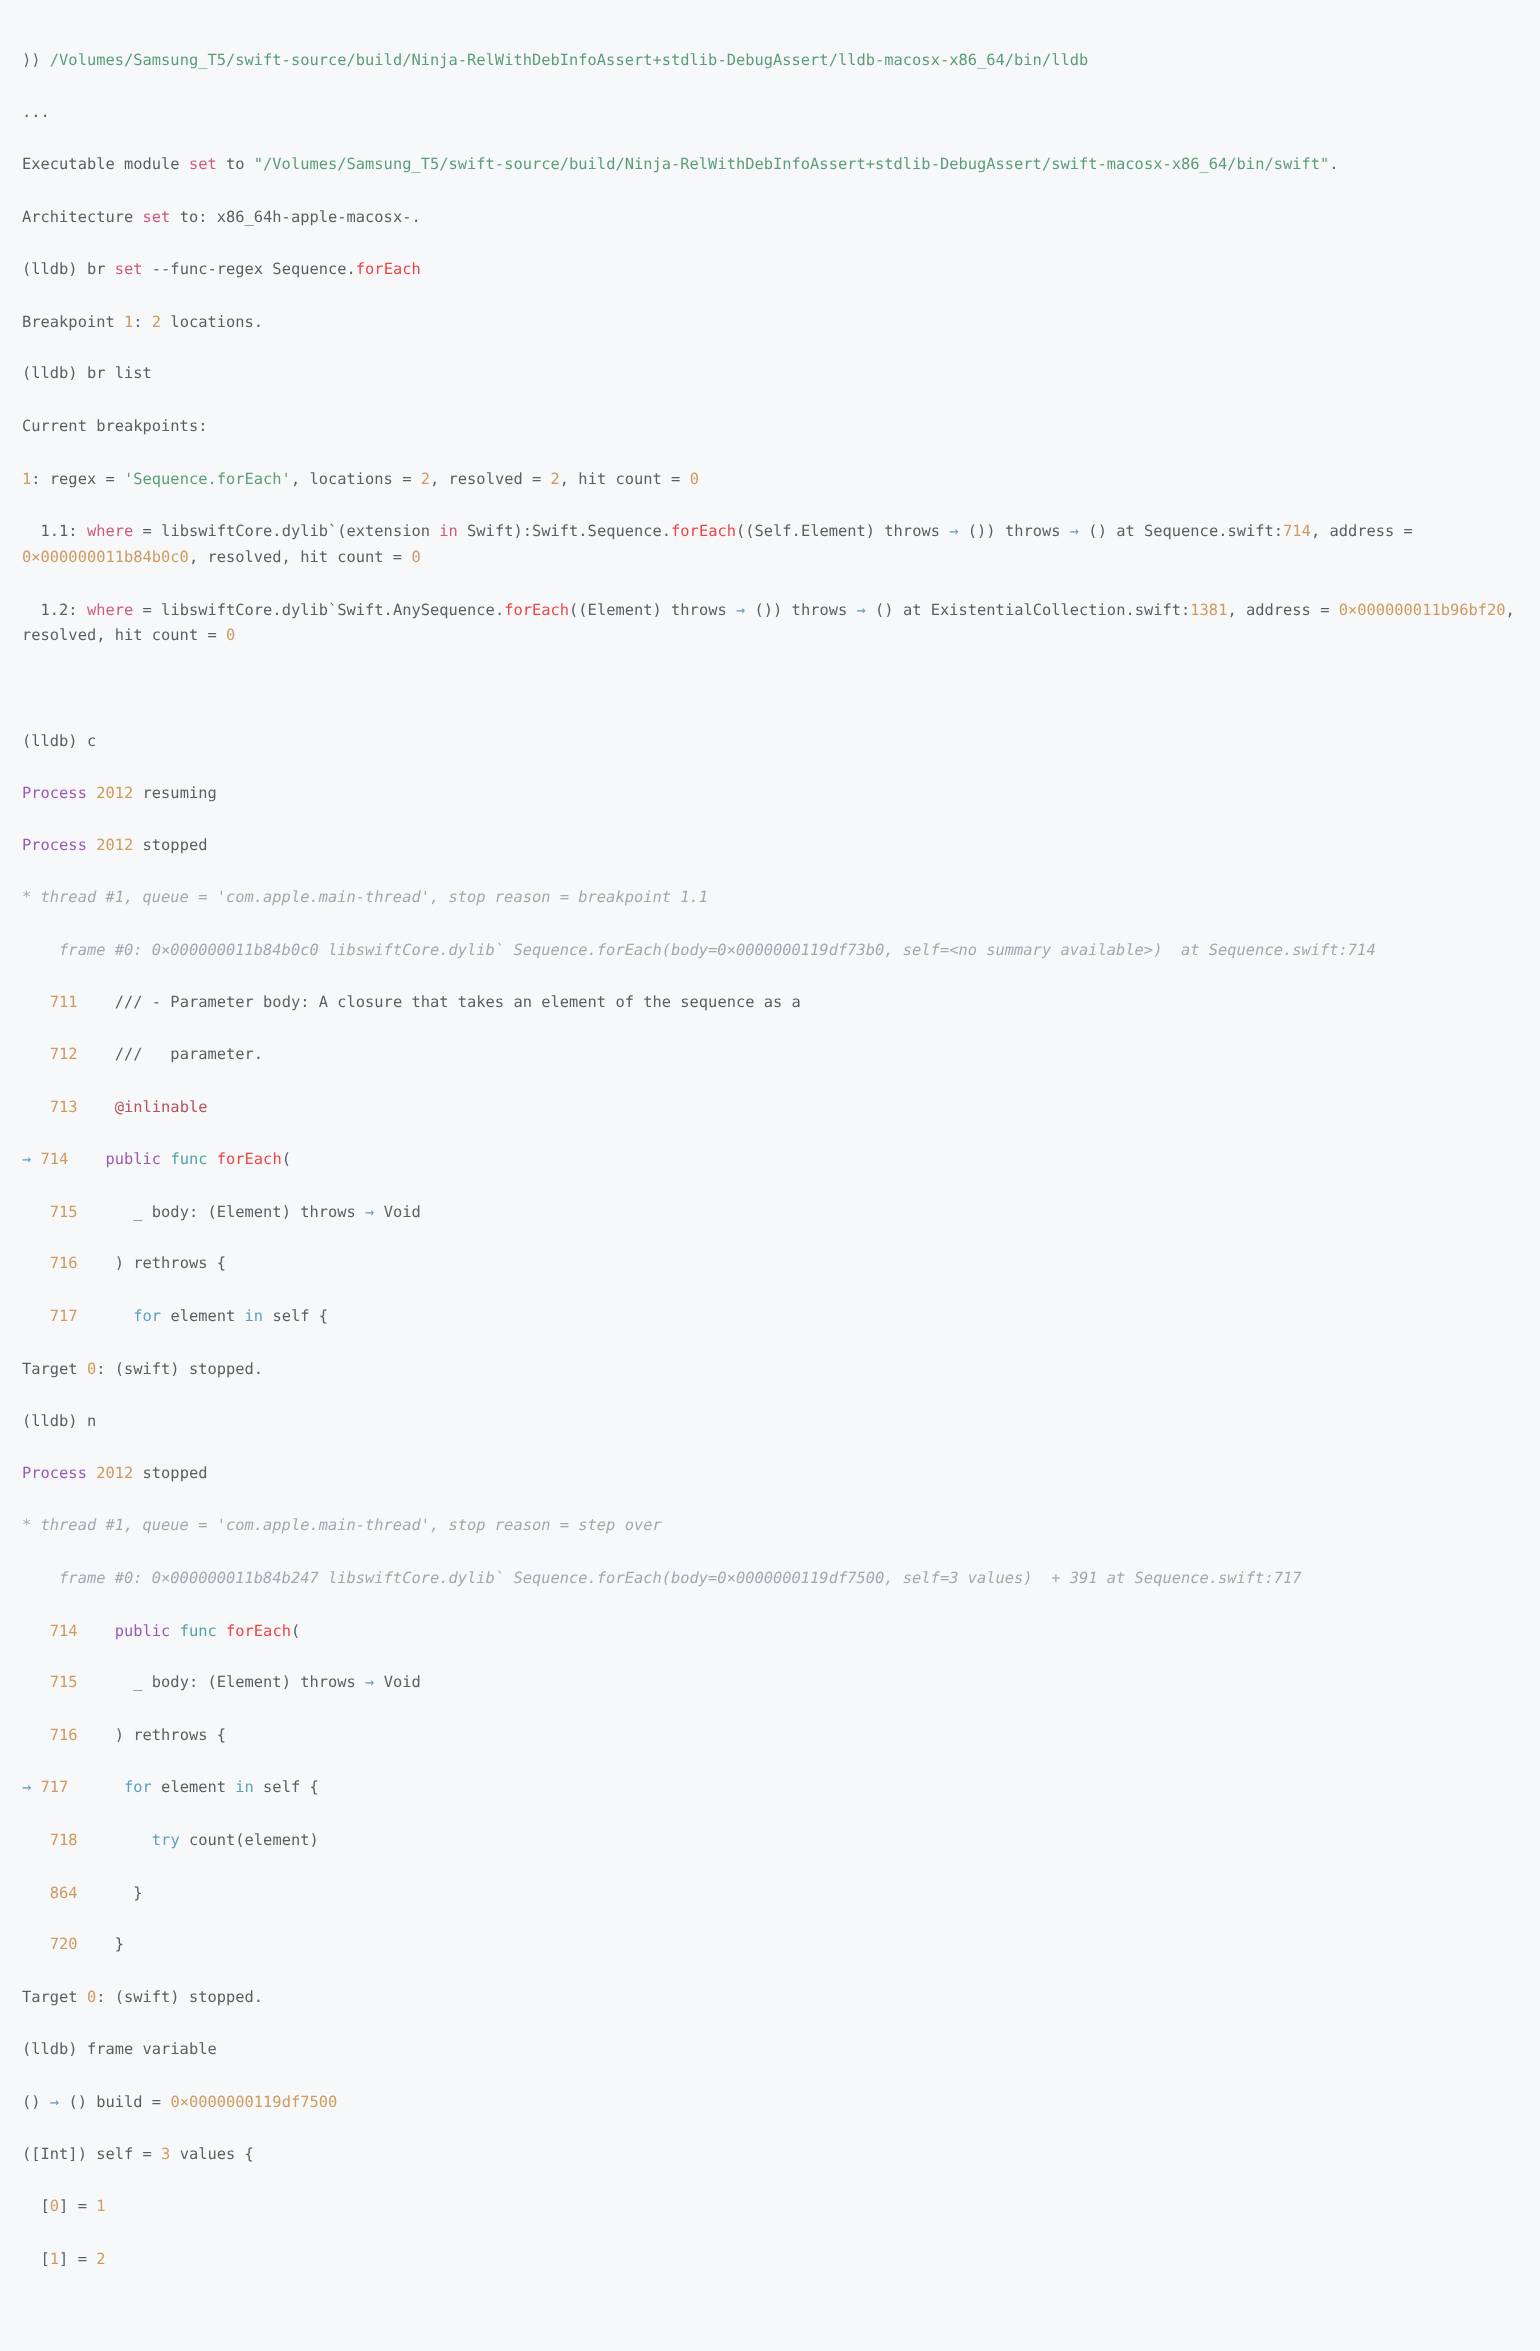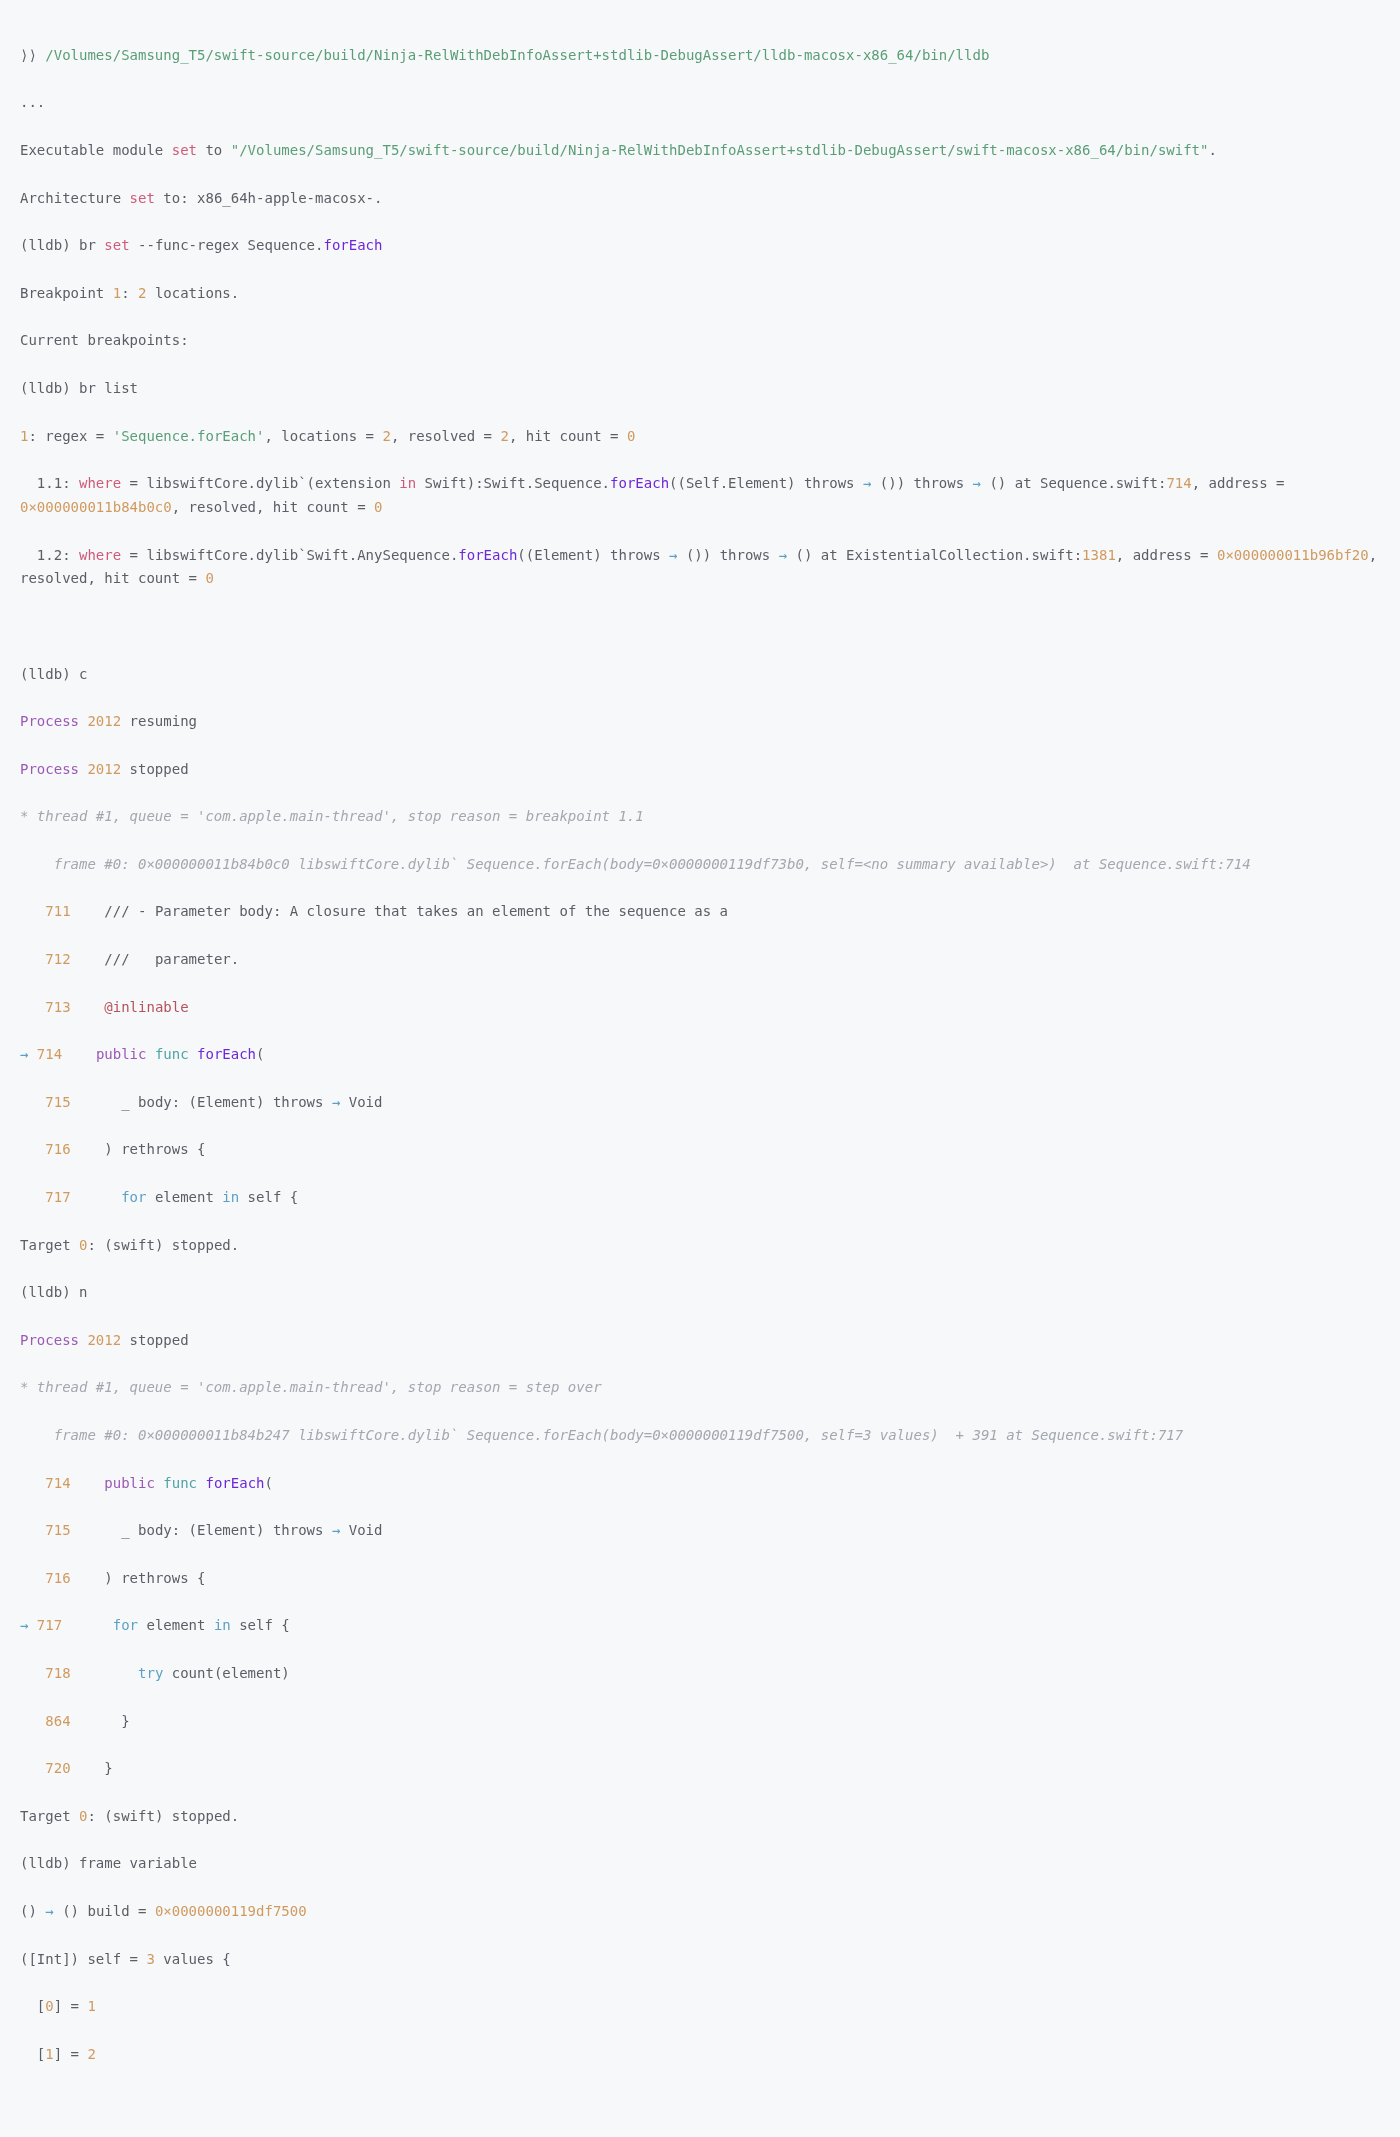--- a/index.html
+++ b/index.html
@@ -18,39 +18,39 @@
   }
   .terminal .line {
     white-space: pre-wrap;
     word-break: break-word;
   }
   .cmt   { color: #a3a7af; font-style: italic; } 
   .kw    { color: #cf5b78; }  
   .str   { color: #5a9e77; }  
   .num   { color: #d09a5e; }  
   .path  { color: #5a9e77; }  
-  .fn    { color: #6d28d9; }  
+  .fn    { color: #ef4444; }  
   .attr  { color: #b5525b; }  
   .purp  { color: #9b59b6; }  
   .teal  { color: #4ea3a5; }  
   .blue  { color: #5da0c5; }  
   .arrow { color: #5da0c5; }
 </style>
 </head>
 <body>
 
 <div class="terminal">
 <div class="line"><span>⟩⟩</span> <span class="path">/Volumes/Samsung_T5/swift-source/build/Ninja-RelWithDebInfoAssert+stdlib-DebugAssert/lldb-macosx-x86_64/bin/lldb</span></div>
 <div class="line"><span>...</span></div>
 <div class="line"><span>Executable module </span><span class="kw">set</span><span> to </span><span class="str">"/Volumes/Samsung_T5/swift-source/build/Ninja-RelWithDebInfoAssert+stdlib-DebugAssert/swift-macosx-x86_64/bin/swift"</span><span>.</span></div>
 <div class="line"><span>Architecture </span><span class="kw">set</span><span> to: x86_64h-apple-macosx-.</span></div>
 <div class="line"><span>(lldb) br </span><span class="kw">set</span><span> --func-regex Sequence.</span><span class="fn">forEach</span></div>
 <div class="line"><span>Breakpoint </span><span class="num">1</span><span>: </span><span class="num">2</span><span> locations.</span></div>
+<div class="line"><span>(lldb) br list</span></div>
 <div class="line"><span>Current breakpoints:</span></div>
-<div class="line"><span>(lldb) br list</span></div>
 <div class="line"><span class="num">1</span><span>: regex = </span><span class="str">'Sequence.forEach'</span><span>, locations = </span><span class="num">2</span><span>, resolved = </span><span class="num">2</span><span>, hit count = </span><span class="num">0</span></div>
 <div class="line"><span>  1.1: </span><span class="kw">where</span><span> = libswiftCore.dylib`(extension </span><span class="kw">in</span><span> Swift):Swift.Sequence.</span><span class="fn">forEach</span><span>((Self.Element) throws </span><span class="arrow">→</span><span> ()) throws </span><span class="arrow">→</span><span> () at Sequence.swift:</span><span class="num">714</span><span>, address = </span><span class="num">0×000000011b84b0c0</span><span>, resolved, hit count = </span><span class="num">0</span></div>
 <div class="line"><span>  1.2: </span><span class="kw">where</span><span> = libswiftCore.dylib`Swift.AnySequence.</span><span class="fn">forEach</span><span>((Element) throws </span><span class="arrow">→</span><span> ()) throws </span><span class="arrow">→</span><span> () at ExistentialCollection.swift:</span><span class="num">1381</span><span>, address = </span><span class="num">0×000000011b96bf20</span><span>, resolved, hit count = </span><span class="num">0</span></div>
 <div class="line">&nbsp;</div>
 <div class="line"><span>(lldb) c</span></div>
 <div class="line"><span class="purp">Process </span><span class="num">2012</span><span> resuming</span></div>
 <div class="line"><span class="purp">Process </span><span class="num">2012</span><span> stopped</span></div>
 <div class="line cmt"><span>* thread #1, queue = 'com.apple.main-thread', stop reason = breakpoint 1.1</span></div>
 <div class="line cmt"><span>    frame #0: 0×000000011b84b0c0 libswiftCore.dylib` Sequence.forEach(body=0×0000000119df73b0, self=&lt;no summary available&gt;)  at Sequence.swift:714</span></div>
 <div class="line">   <span class="num">711</span><span>    /// - Parameter body: A closure that takes an element of the sequence as a</span></div>

